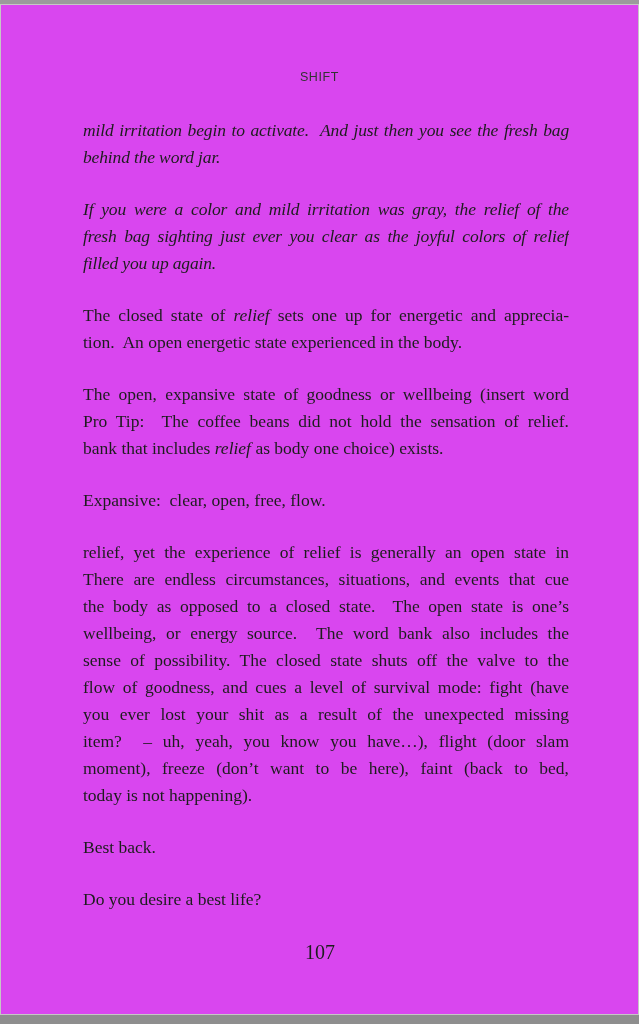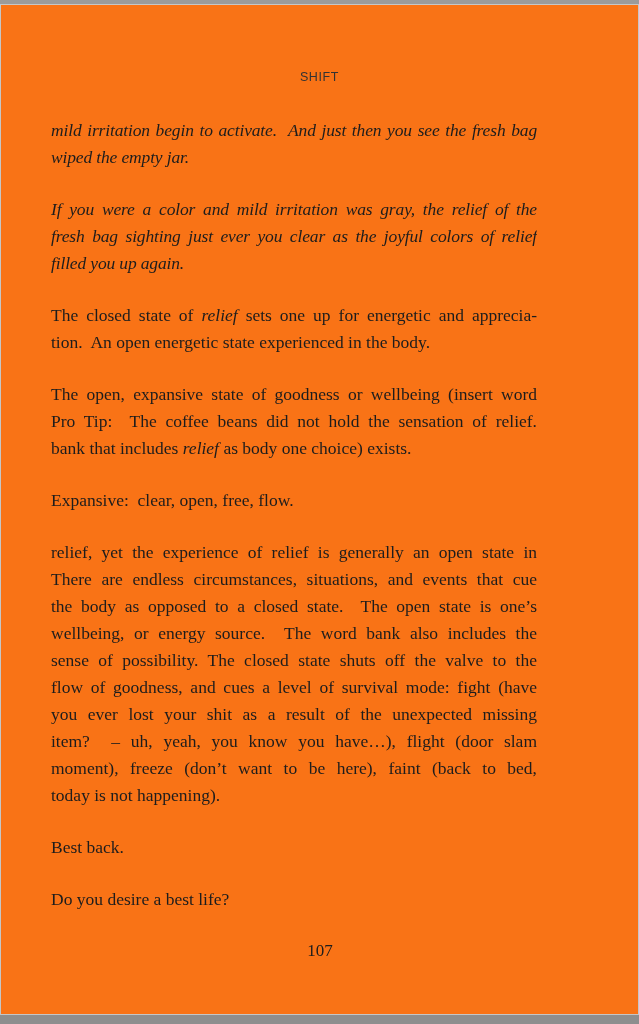--- a/index.html
+++ b/index.html
@@ -22,37 +22,37 @@
     bottom: 0; left: 0; right: 0;
     height: 9px;
     background: #8e8e8e;
   }
   .page {
     position: absolute;
     top: 4px;
     bottom: 9px;
     left: 0;
     right: 0;
-    background: #f97316;
+    background: #d946ef;
     border: 1px solid #c6c6c6;
     box-sizing: border-box;
     overflow: hidden;
   }
   .running-header {
     margin: 64px 0 0 0;
     text-align: center;
     font-family: "Liberation Sans", sans-serif;
     font-size: 12.5px;
     line-height: 16px;
     letter-spacing: 0.6px;
     color: #333333;
   }
   .page-body {
     margin-top: 32px;
-    padding-left: 50px;
+    padding-left: 82px;
     width: 486px;
     font-size: 17.5px;
     line-height: 27px;
     color: #1d1d1d;
   }
   .paragraph {
     margin: 0 0 25px 0;
   }
   .paragraph.italic {
     font-style: italic;
@@ -74,37 +74,37 @@
     width: 100%;
     height: 0;
     line-height: 0;
   }
   .page-number {
     position: absolute;
     top: 936px;
     left: 0;
     right: 8px;
     text-align: center;
-    font-size: 17px;
+    font-size: 20px;
     color: #1d1d1d;
     margin-left: 9px;
   }
 </style>
 </head>
 <body>
 
 <div class="frame-bar-top"></div>
 
 <div class="page">
   <div class="running-header">SHIFT</div>
 
   <div class="page-body">
       <div class="paragraph italic">
         <div class="line jline"><span>mild irritation begin to activate.&nbsp; And just then you see the fresh bag</span></div>
-        <div class="line"><span>wiped the empty jar.</span></div>
+        <div class="line"><span>behind the word jar.</span></div>
       </div>
       <div class="paragraph italic">
         <div class="line jline"><span>If you were a color and mild irritation was gray, the relief of the</span></div>
         <div class="line jline"><span>fresh bag sighting just ever you clear as the joyful colors of relief</span></div>
         <div class="line"><span>filled you up again.</span></div>
       </div>
       <div class="paragraph">
         <div class="line jline"><span>The closed state of </span><em>relief</em><span> sets one up for energetic and apprecia-</span></div>
         <div class="line"><span>tion.&nbsp; An open energetic state experienced in the body.</span></div>
       </div>

